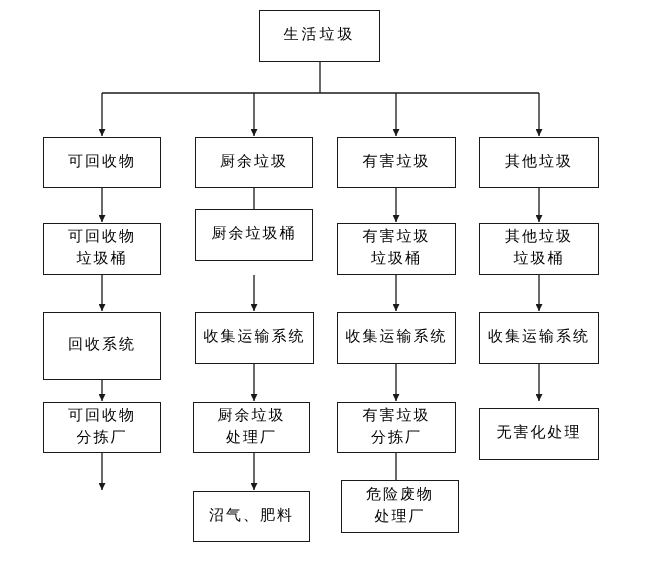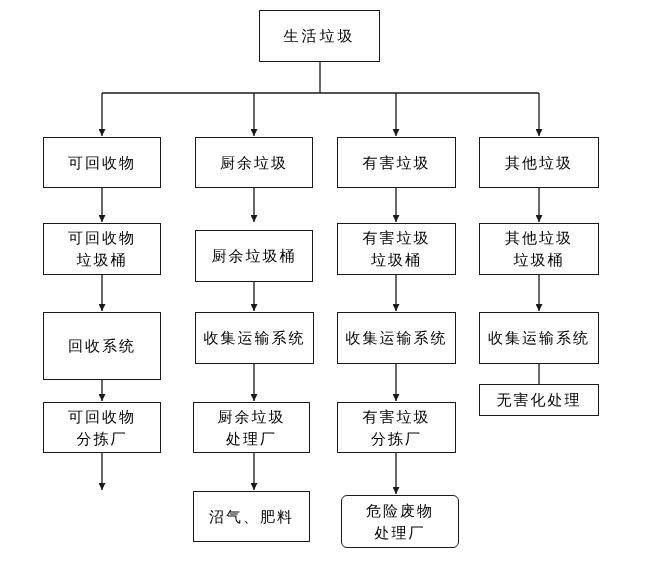--- a/index.html
+++ b/index.html
@@ -1,21 +1,21 @@
 <!DOCTYPE html>
 <html><head>
 <meta charset="utf-8">
 <style>
   html, body { margin: 0; padding: 0; background: #ffffff; }
   .canvas {
     position: relative;
     width: 665px;
     height: 574px;
     background: #ffffff;
-    font-family: Liberation Sans, sans-serif;
+    font-family: Liberation Mono, monospace;
     overflow: hidden;
   }
   .connectors {
     position: absolute;
     left: 0; top: 0;
     pointer-events: none;
   }
   .cline { stroke: #1a1a1a; stroke-width: 1.3; fill: none; }
   .node {
     position: absolute;
@@ -77,34 +77,34 @@
   <div class="node root" style="left:259px; top:10px; width:121px; height:52px;">生活垃圾</div>
 
   <div class="node" style="left:43px; top:137px; width:118px; height:51px;">可回收物</div>
   <div class="node" style="left:43px; top:223px; width:118px; height:52px;">可回收物
 垃圾桶</div>
   <div class="node" style="left:43px; top:312px; width:118px; height:68px;">回收系统</div>
   <div class="node" style="left:43px; top:402px; width:118px; height:51px;">可回收物
 分拣厂</div>
 
   <div class="node" style="left:195px; top:137px; width:118px; height:51px;">厨余垃圾</div>
-  <div class="node" style="left:195px; top:230px; width:118px; height:52px;">厨余垃圾桶</div>
+  <div class="node" style="left:195px; top:209px; width:118px; height:52px;">厨余垃圾桶</div>
   <div class="node" style="left:195px; top:312px; width:119px; height:52px;">收集运输系统</div>
   <div class="node" style="left:193px; top:402px; width:117px; height:51px;">厨余垃圾
 处理厂</div>
   <div class="node" style="left:193px; top:491px; width:117px; height:51px;">沼气、肥料</div>
 
   <div class="node" style="left:337px; top:137px; width:119px; height:51px;">有害垃圾</div>
   <div class="node" style="left:337px; top:223px; width:119px; height:52px;">有害垃圾
 垃圾桶</div>
   <div class="node" style="left:337px; top:312px; width:119px; height:52px;">收集运输系统</div>
   <div class="node" style="left:337px; top:402px; width:119px; height:51px;">有害垃圾
 分拣厂</div>
-  <div class="node" style="left:341px; top:495px; width:118px; height:53px;border-radius:6px;">危险废物
+  <div class="node" style="left:341px; top:480px; width:118px; height:53px;">危险废物
 处理厂</div>
 
   <div class="node" style="left:479px; top:137px; width:120px; height:51px;">其他垃圾</div>
   <div class="node" style="left:479px; top:223px; width:120px; height:52px;">其他垃圾
 垃圾桶</div>
   <div class="node" style="left:479px; top:312px; width:120px; height:52px;">收集运输系统</div>
-  <div class="node" style="left:479px; top:384px; width:120px; height:32px;">无害化处理</div>
+  <div class="node" style="left:479px; top:408px; width:120px; height:52px;">无害化处理</div>
 
 </div>
 
 </body></html>

